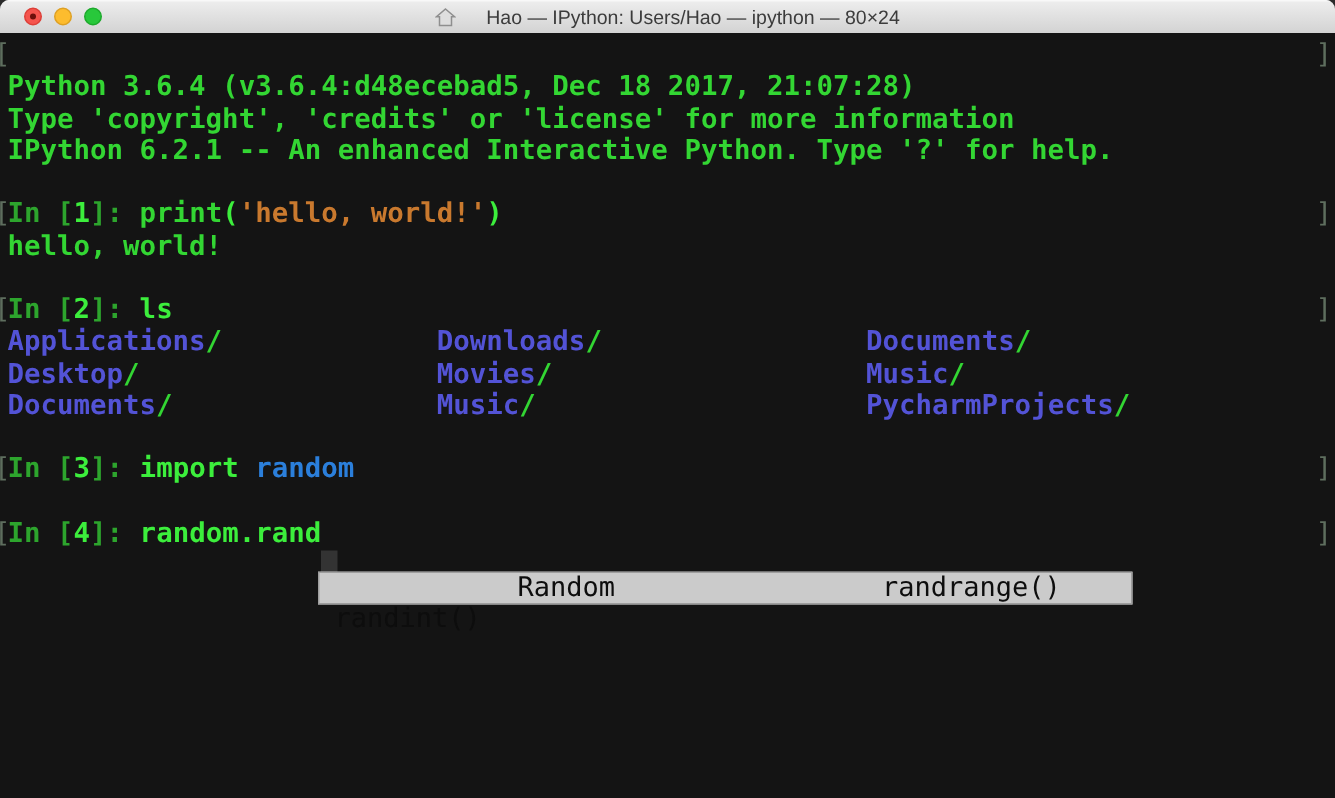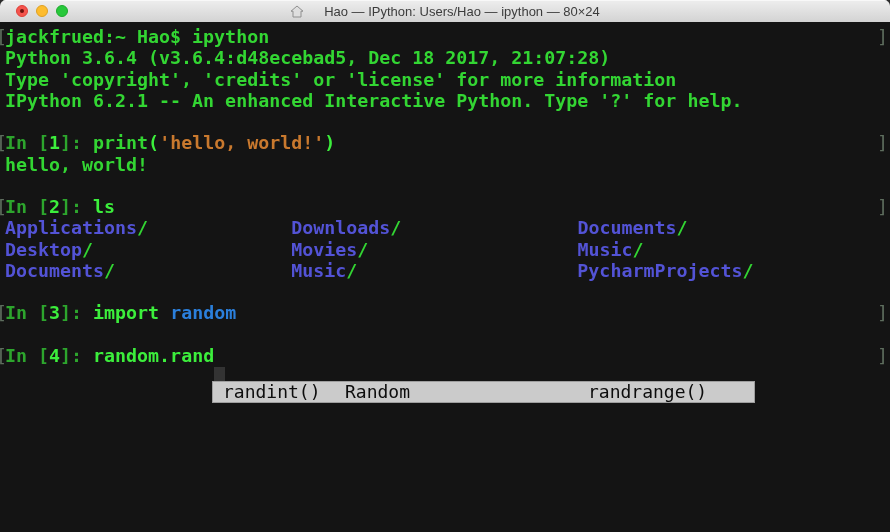--- a/index.html
+++ b/index.html
@@ -81,38 +81,38 @@
     <div class="title">
       <svg class="home-icon" viewBox="0 0 14 13">
         <path d="M7 1 L13 6.2 H11 V12 H3 V6.2 H1 Z" fill="#dedede" stroke="#8f8f8f" stroke-width="1"></path>
       </svg>
       <span>Hao — IPython: Users/Hao — ipython — 80×24</span>
     </div>
   </div>
 
   <div class="screen">
     <div>
-        <div class="line"><span class="mark mark-left">[</span><span class="mark mark-right">]</span><span class="c-fg">jackfrued:~ Hao$ ipython</span></div>
+        <div class="line"><span class="mark mark-left">[</span><span class="mark mark-right">]</span></div>
         <div class="line"><span class="c-fg">Python 3.6.4 (v3.6.4:d48ecebad5, Dec 18 2017, 21:07:28)</span></div>
         <div class="line"><span class="c-fg">Type 'copyright', 'credits' or 'license' for more information</span></div>
         <div class="line"><span class="c-fg">IPython 6.2.1 -- An enhanced Interactive Python. Type '?' for help.</span></div>
         <div class="line"></div>
         <div class="line"><span class="mark mark-left">[</span><span class="mark mark-right">]</span><span class="c-prompt">In [</span><span class="c-bold">1</span><span class="c-prompt">]: </span><span class="c-fg">print</span><span class="c-bold">(</span><span class="c-string">'hello, world!'</span><span class="c-bold">)</span></div>
         <div class="line"><span class="c-fg">hello, world!</span></div>
         <div class="line"></div>
         <div class="line"><span class="mark mark-left">[</span><span class="mark mark-right">]</span><span class="c-prompt">In [</span><span class="c-bold">2</span><span class="c-prompt">]: </span><span class="c-bold">ls</span></div>
         <div class="line"><span class="c-dir">Applications</span><span class="c-fg">/</span><span class="c-fg">             </span><span class="c-dir">Downloads</span><span class="c-fg">/</span><span class="c-fg">                </span><span class="c-dir">Documents</span><span class="c-fg">/</span></div>
         <div class="line"><span class="c-dir">Desktop</span><span class="c-fg">/</span><span class="c-fg">                  </span><span class="c-dir">Movies</span><span class="c-fg">/</span><span class="c-fg">                   </span><span class="c-dir">Music</span><span class="c-fg">/</span></div>
         <div class="line"><span class="c-dir">Documents</span><span class="c-fg">/</span><span class="c-fg">                </span><span class="c-dir">Music</span><span class="c-fg">/</span><span class="c-fg">                    </span><span class="c-dir">PycharmProjects</span><span class="c-fg">/</span></div>
         <div class="line"></div>
         <div class="line"><span class="mark mark-left">[</span><span class="mark mark-right">]</span><span class="c-prompt">In [</span><span class="c-bold">3</span><span class="c-prompt">]: </span><span class="c-bold">import </span><span class="c-module">random</span></div>
         <div class="line"></div>
         <div class="line"><span class="mark mark-left">[</span><span class="mark mark-right">]</span><span class="c-prompt">In [</span><span class="c-bold">4</span><span class="c-prompt">]: </span><span class="c-bold">random.rand</span></div>
       </div>
     <span class="cursor"></span>
     <div class="popup">
-        <span class="ac-item" style="left: 11px;">randint()</span>
+        <span class="ac-item" style="left: 11px; margin-top: 21px;">randint()</span>
         <span class="ac-item" style="left: 133px;">Random</span>
         <span class="ac-item" style="left: 376px;">randrange()</span>
       </div>
   </div>
 
 </div>
 
 </body></html>

